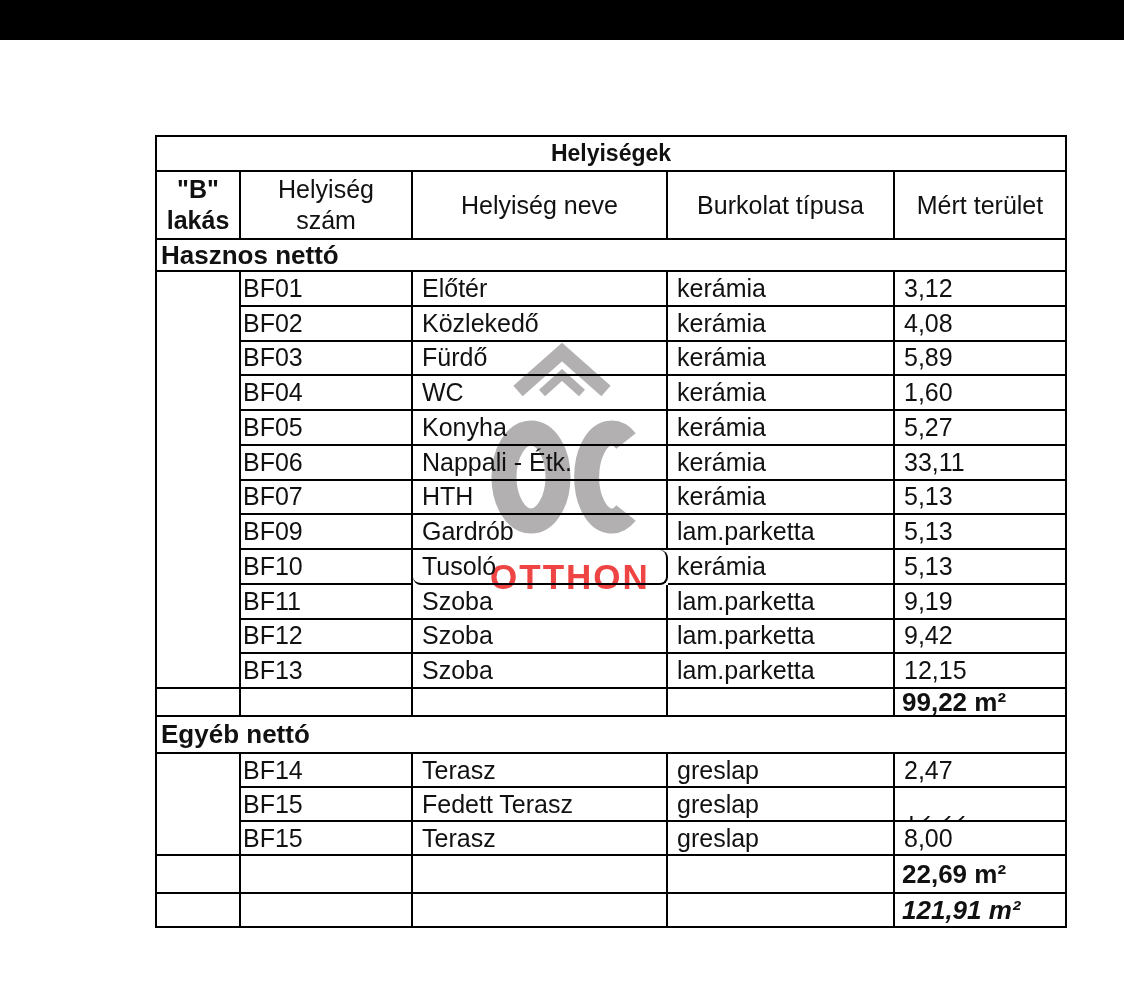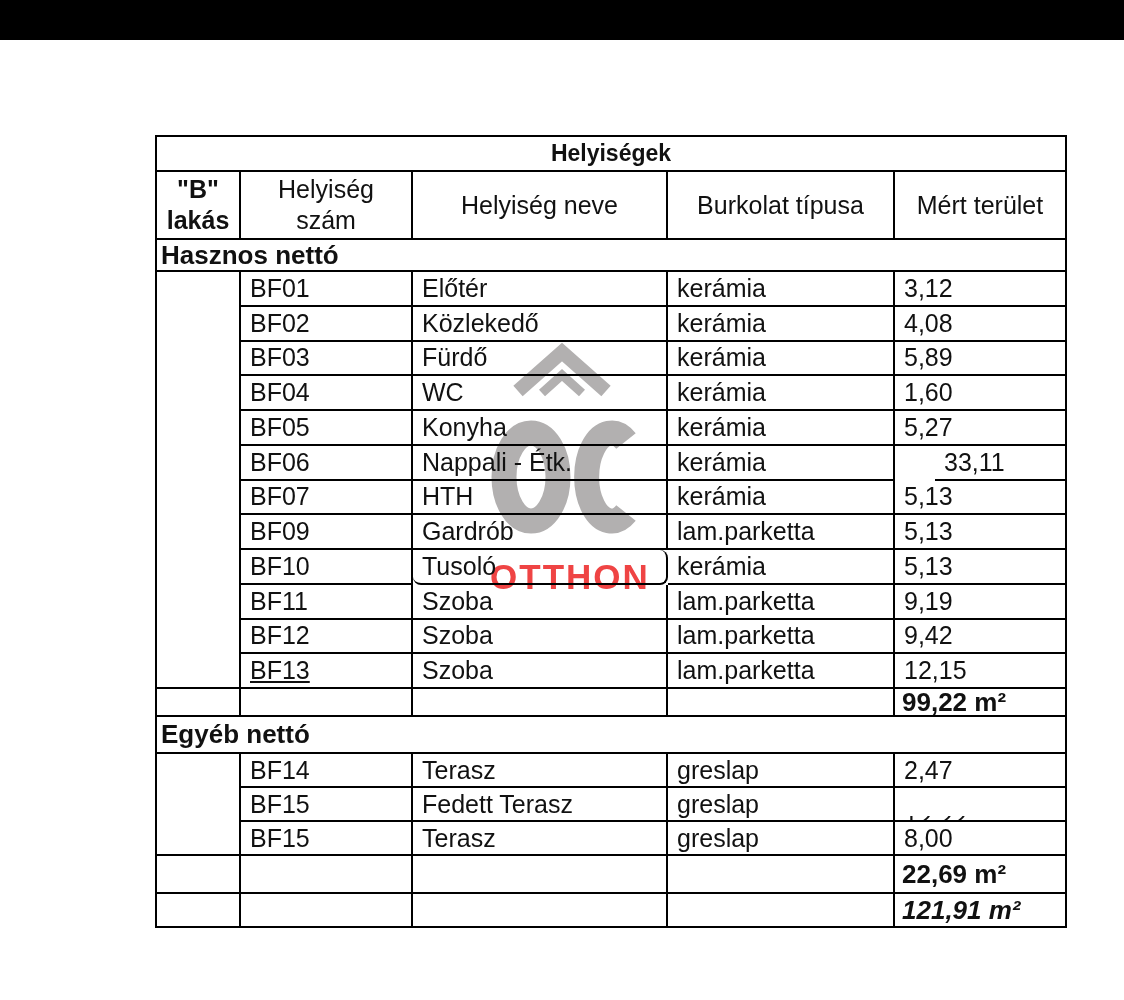--- a/index.html
+++ b/index.html
@@ -26,21 +26,21 @@
     grid-template-rows:35px 68px 32px repeat(12, 34.75px) 28px 37px repeat(3, 34px) 38px 32px;
   }
   .cell { display:flex; align-items:center; font-size:25px; overflow:hidden; }
   .br { border-right:2px solid #000; }
   .bb { border-bottom:2px solid #000; }
   .title-cell { grid-area:1/1/2/6; justify-content:center; font-weight:bold; font-size:23px; }
   .head { justify-content:center; text-align:center; line-height:31px; }
   .head.bold { font-weight:bold; }
   .section-cell { font-weight:bold; font-size:26px; padding-left:4px; }
   .data { padding-left:9px; }
-  .num  { padding-left:9px; }
+  .num  { padding-left:2px; }
   .sum  { font-weight:bold; font-size:26px; padding-left:7px; }
   .grand { font-style:italic; }
   .two-line { flex-direction:column; justify-content:center; }
 </style>
 </head>
 <body>
 
 <div class="page">
 
   <div class="top-bar"></div>
@@ -112,42 +112,42 @@
       <div class="cell data bb br" style="grid-area: 7 / 3 / 8 / 4;">WC</div>
       <div class="cell data bb br" style="grid-area: 7 / 4 / 8 / 5;">kerámia</div>
       <div class="cell data bb" style="grid-area: 7 / 5 / 8 / 6;">1,60</div>
       <div class="cell data num bb br" style="grid-area: 8 / 2 / 9 / 3;">BF05</div>
       <div class="cell data bb br" style="grid-area: 8 / 3 / 9 / 4;">Konyha</div>
       <div class="cell data bb br" style="grid-area: 8 / 4 / 9 / 5;">kerámia</div>
       <div class="cell data bb" style="grid-area: 8 / 5 / 9 / 6;">5,27</div>
       <div class="cell data num bb br" style="grid-area: 9 / 2 / 10 / 3;">BF06</div>
       <div class="cell data bb br" style="grid-area: 9 / 3 / 10 / 4;">Nappali - Étk.</div>
       <div class="cell data bb br" style="grid-area: 9 / 4 / 10 / 5;">kerámia</div>
-      <div class="cell data bb" style="grid-area: 9 / 5 / 10 / 6; margin-left: 40px;">33,11</div>
+      <div class="cell data bb" style="grid-area: 9 / 5 / 10 / 6;">33,11</div>
       <div class="cell data num bb br" style="grid-area: 10 / 2 / 11 / 3;">BF07</div>
       <div class="cell data bb br" style="grid-area: 10 / 3 / 11 / 4;">HTH</div>
       <div class="cell data bb br" style="grid-area: 10 / 4 / 11 / 5;">kerámia</div>
       <div class="cell data bb" style="grid-area: 10 / 5 / 11 / 6;">5,13</div>
       <div class="cell data num bb br" style="grid-area: 11 / 2 / 12 / 3;">BF09</div>
       <div class="cell data bb br" style="grid-area: 11 / 3 / 12 / 4;">Gardrób</div>
       <div class="cell data bb br" style="grid-area: 11 / 4 / 12 / 5;">lam.parketta</div>
       <div class="cell data bb" style="grid-area: 11 / 5 / 12 / 6;">5,13</div>
       <div class="cell data num bb br" style="grid-area: 12 / 2 / 13 / 3;">BF10</div>
       <div class="cell data bb br" style="grid-area: 12 / 3 / 13 / 4; border-radius: 8px;">Tusoló</div>
       <div class="cell data bb br" style="grid-area: 12 / 4 / 13 / 5;">kerámia</div>
       <div class="cell data bb" style="grid-area: 12 / 5 / 13 / 6;">5,13</div>
       <div class="cell data num bb br" style="grid-area: 13 / 2 / 14 / 3;">BF11</div>
       <div class="cell data bb br" style="grid-area: 13 / 3 / 14 / 4;">Szoba</div>
       <div class="cell data bb br" style="grid-area: 13 / 4 / 14 / 5;">lam.parketta</div>
       <div class="cell data bb" style="grid-area: 13 / 5 / 14 / 6;">9,19</div>
       <div class="cell data num bb br" style="grid-area: 14 / 2 / 15 / 3;">BF12</div>
       <div class="cell data bb br" style="grid-area: 14 / 3 / 15 / 4;">Szoba</div>
       <div class="cell data bb br" style="grid-area: 14 / 4 / 15 / 5;">lam.parketta</div>
       <div class="cell data bb" style="grid-area: 14 / 5 / 15 / 6;">9,42</div>
-      <div class="cell data num bb br" style="grid-area: 15 / 2 / 16 / 3; text-decoration: underline;">BF13</div>
+      <div class="cell data num bb br" style="grid-area: 15 / 2 / 16 / 3;">BF13</div>
       <div class="cell data bb br" style="grid-area: 15 / 3 / 16 / 4;">Szoba</div>
       <div class="cell data bb br" style="grid-area: 15 / 4 / 16 / 5;">lam.parketta</div>
       <div class="cell data bb" style="grid-area: 15 / 5 / 16 / 6;">12,15</div>
       <div class="cell data num bb br" style="grid-area: 18 / 2 / 19 / 3;">BF14</div>
       <div class="cell data bb br" style="grid-area: 18 / 3 / 19 / 4;">Terasz</div>
       <div class="cell data bb br" style="grid-area: 18 / 4 / 19 / 5;">greslap</div>
       <div class="cell data bb" style="grid-area: 18 / 5 / 19 / 6;">2,47</div>
       <div class="cell data num bb br" style="grid-area: 19 / 2 / 20 / 3;">BF15</div>
       <div class="cell data bb br" style="grid-area: 19 / 3 / 20 / 4;">Fedett Terasz</div>
       <div class="cell data bb br" style="grid-area: 19 / 4 / 20 / 5;">greslap</div>

